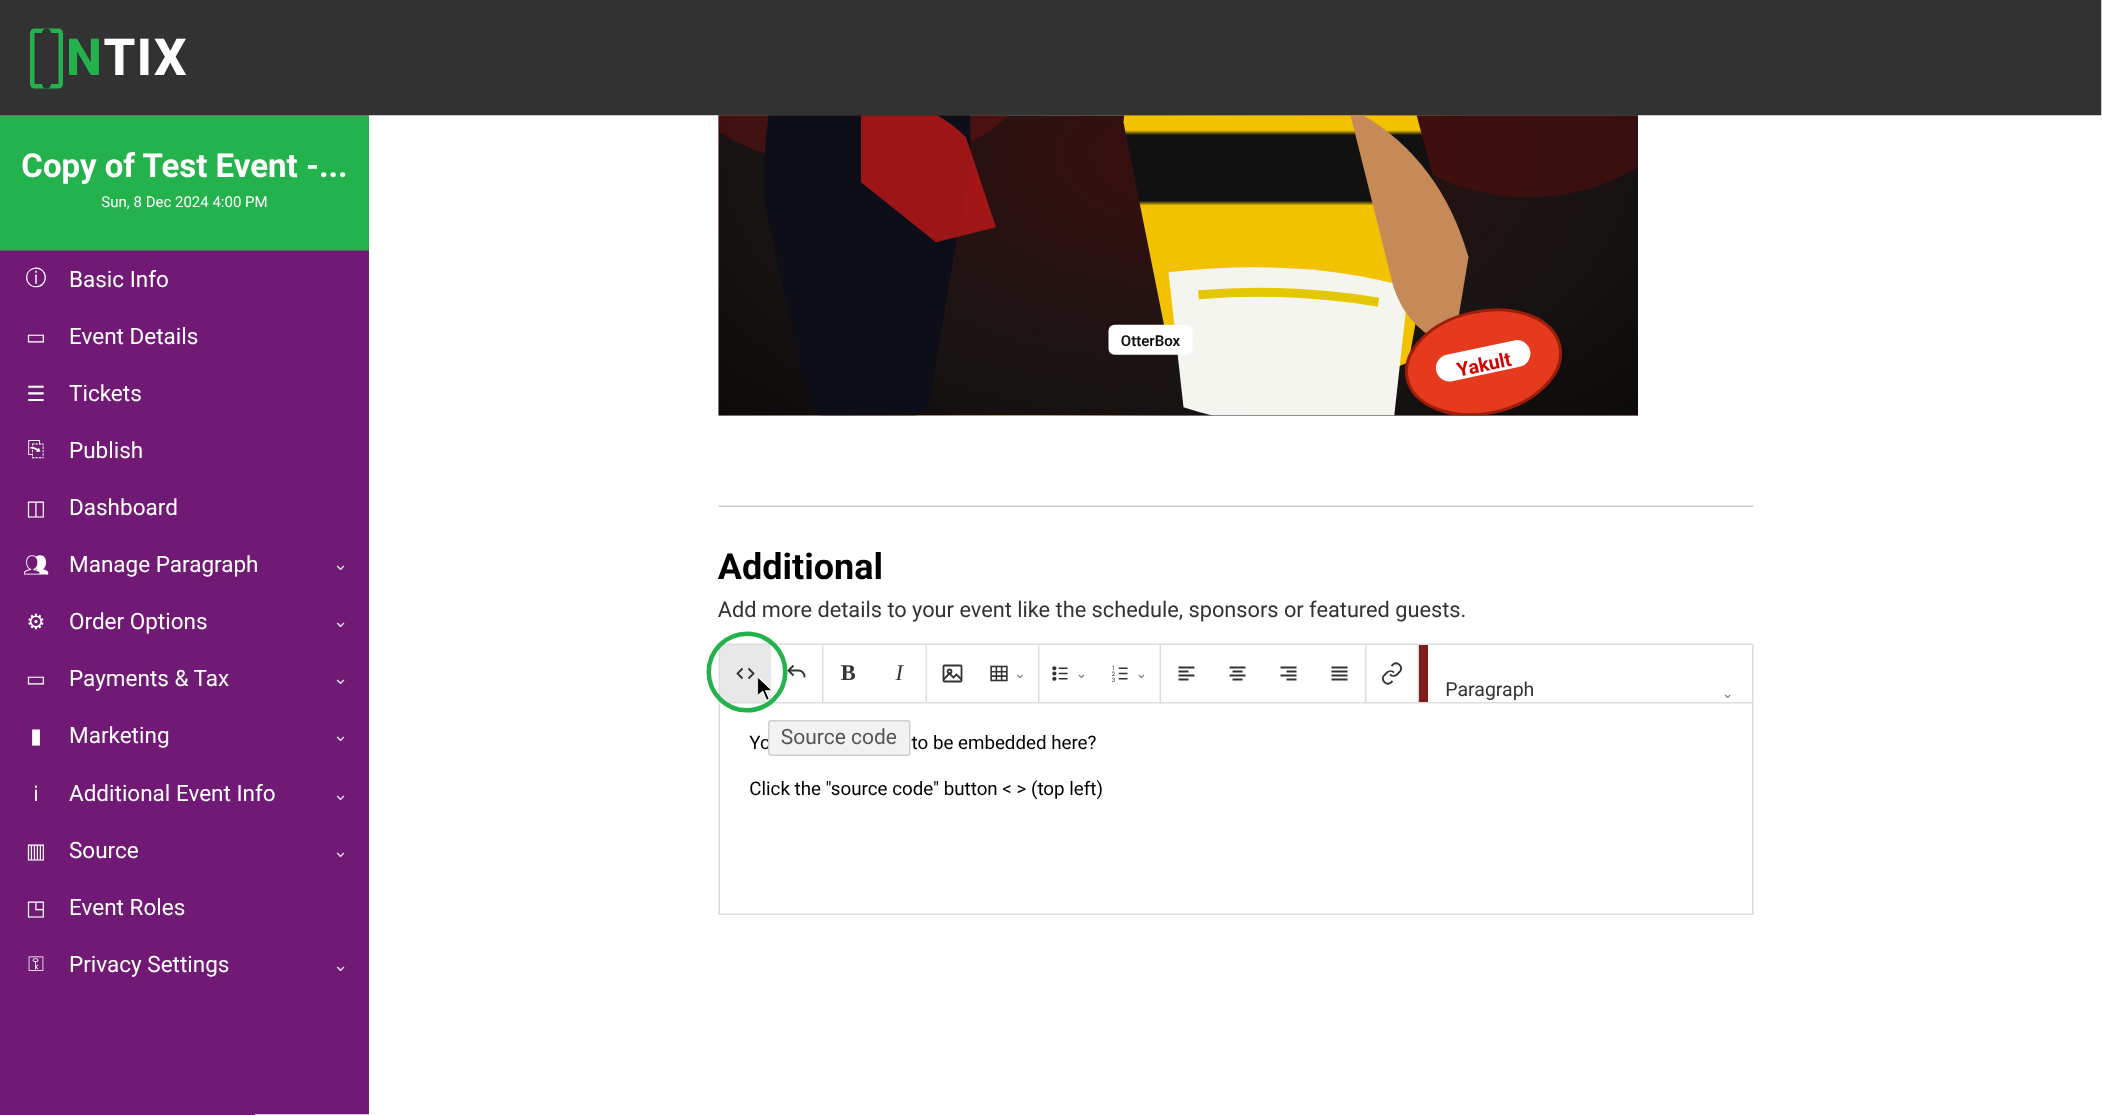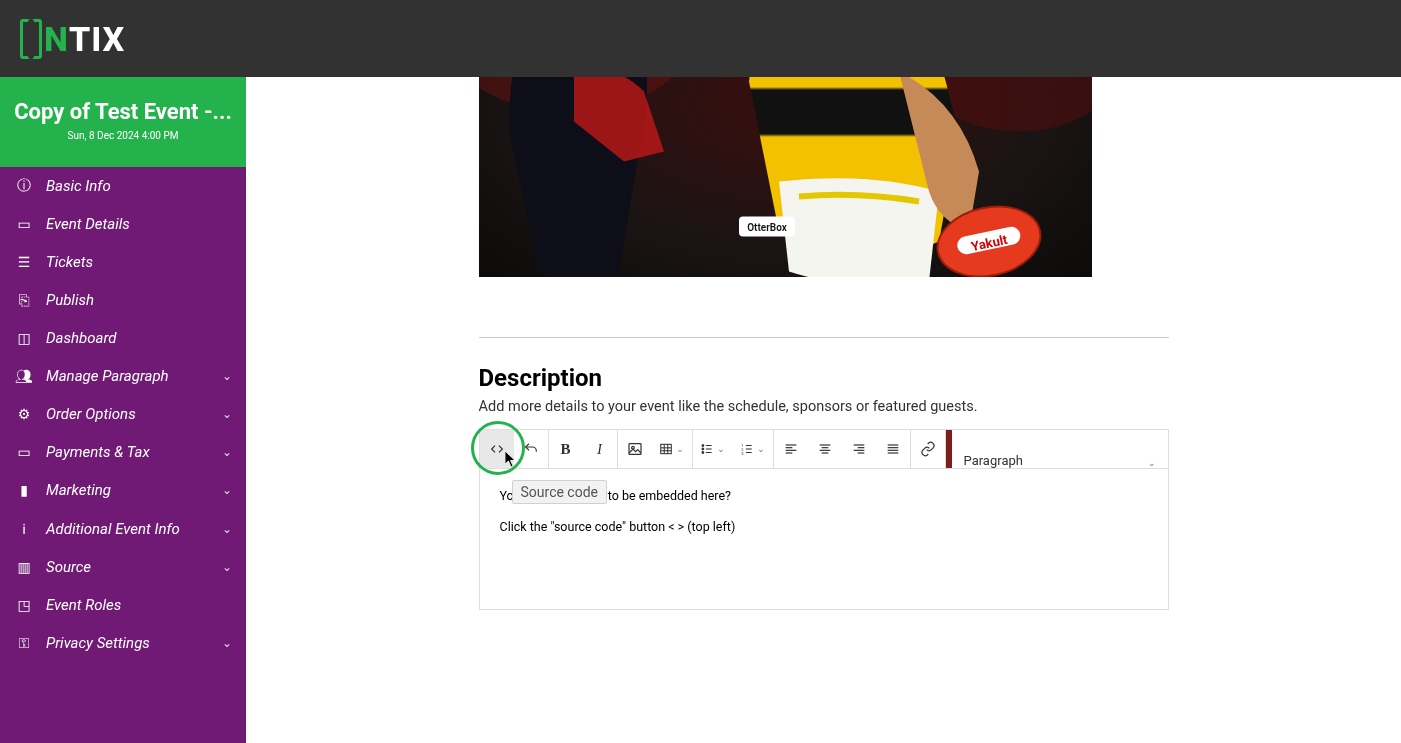--- a/index.html
+++ b/index.html
@@ -15,21 +15,21 @@
     .logo .tix { color: #fff; }
     
     .container { display: flex; height: calc(100vh - 77px); }
     .sidebar { width: 246px; background: #701a75; color: #fff; overflow-y: auto; flex-shrink: 0; }
     .event-header { background: #24b24c; padding: 22px 10px 26px; text-align: center; }
     .event-title { font-size: 22px; font-weight: 700; white-space: nowrap; overflow: hidden; text-overflow: ellipsis; }
     .event-date { font-size: 10px; margin-top: 6px; }
     .nav { padding-top: 0; }
     .nav-item { display: flex; align-items: center; padding: 10px 14px; cursor: pointer; font-size: 15px; }
     .nav-item .icon { width: 20px; margin-right: 12px; text-align: center; font-size: 14px; }
-    .nav-item .label { flex: 1; font-style: italic; }
+    .nav-item .label { flex: 1; }
     .nav-item .chev { font-size: 12px; color: #ddd; }
     
     .main { flex: 1; overflow-y: auto; background: #fff; display: flex; justify-content: center; position: relative; }
     .content { width: 690px; padding-bottom: 40px; }
     .hero-img { width: 613px; height: 277px; background: linear-gradient(135deg, #5a0000 0%, #1a1a1a 30%, #d4af00 55%, #1a1a1a 65%, #2a0000 100%); margin-top: -77px; position: relative; overflow: hidden; }
     .hero-img svg { width: 100%; height: 100%; }
     .divider { border: none; border-top: 1px solid #ccc; margin: 60px 0 26px; }
     h2.desc-title { font-size: 24px; font-weight: 700; margin-bottom: 6px; }
     .desc-sub { font-size: 14.5px; color: #333; margin-bottom: 14px; }
     
@@ -174,21 +174,21 @@
           <rect x="478" y="270" width="64" height="18" rx="9" fill="#fff" transform="rotate(-12 510 280)"></rect>
           <text x="510" y="286" font-size="13" font-weight="700" fill="#d40000" text-anchor="middle" transform="rotate(-12 510 280)">Yakult</text>
 
           <rect x="260" y="255" width="56" height="20" rx="4" fill="#fff"></rect>
           <text x="288" y="269" font-size="10" fill="#111" text-anchor="middle" font-weight="600">OtterBox</text>
         </svg>
       </div>
 
       <hr class="divider">
 
-      <h2 class="desc-title">Description</h2>
+      <h2 class="desc-title">Additional</h2>
       <p class="desc-sub">Add more details to your event like the schedule, sponsors or featured guests.</p>
 
       <div class="toolbar">
         <div class="tb-group tb-first-wrap">
           <span class="ring"></span>
           <span class="cursor">
             <svg viewBox="0 0 12 17">
                 <path d="M0 0 L0 13 L3.5 10 L6 16 L8 15 L5.5 9.5 L10 9.5 Z" fill="#000" stroke="#fff" stroke-width="0.8"></path>
               </svg>
           </span>

